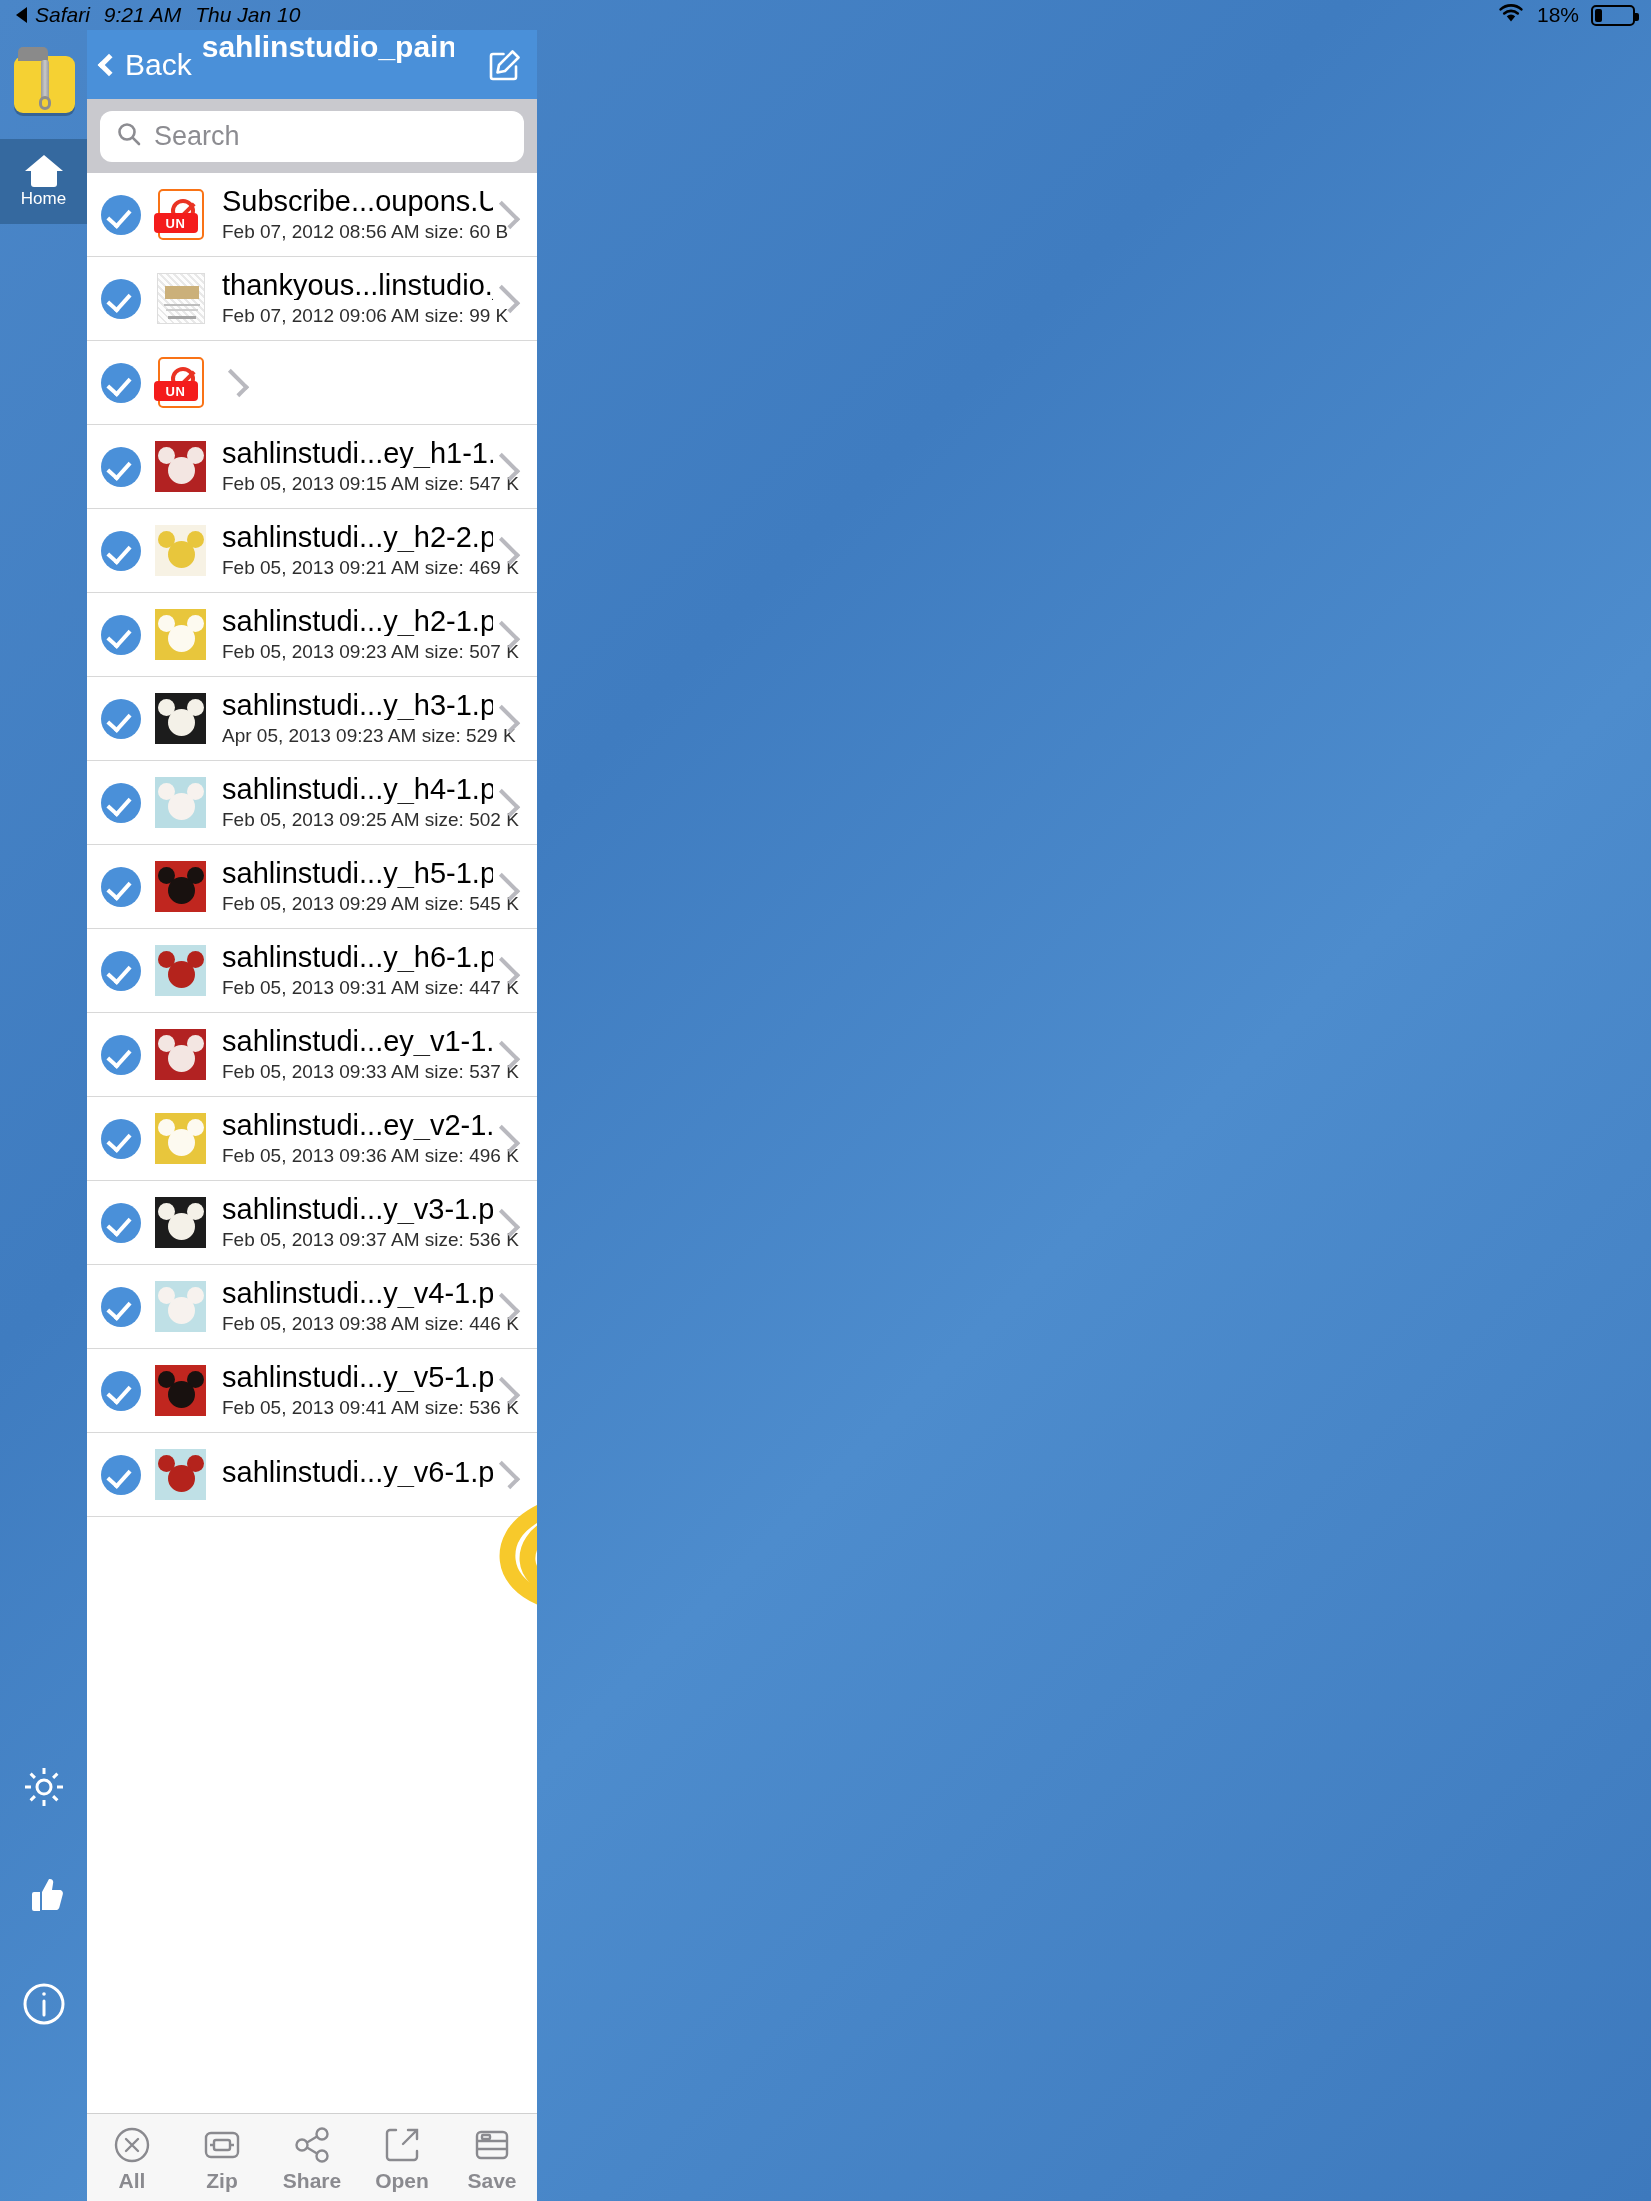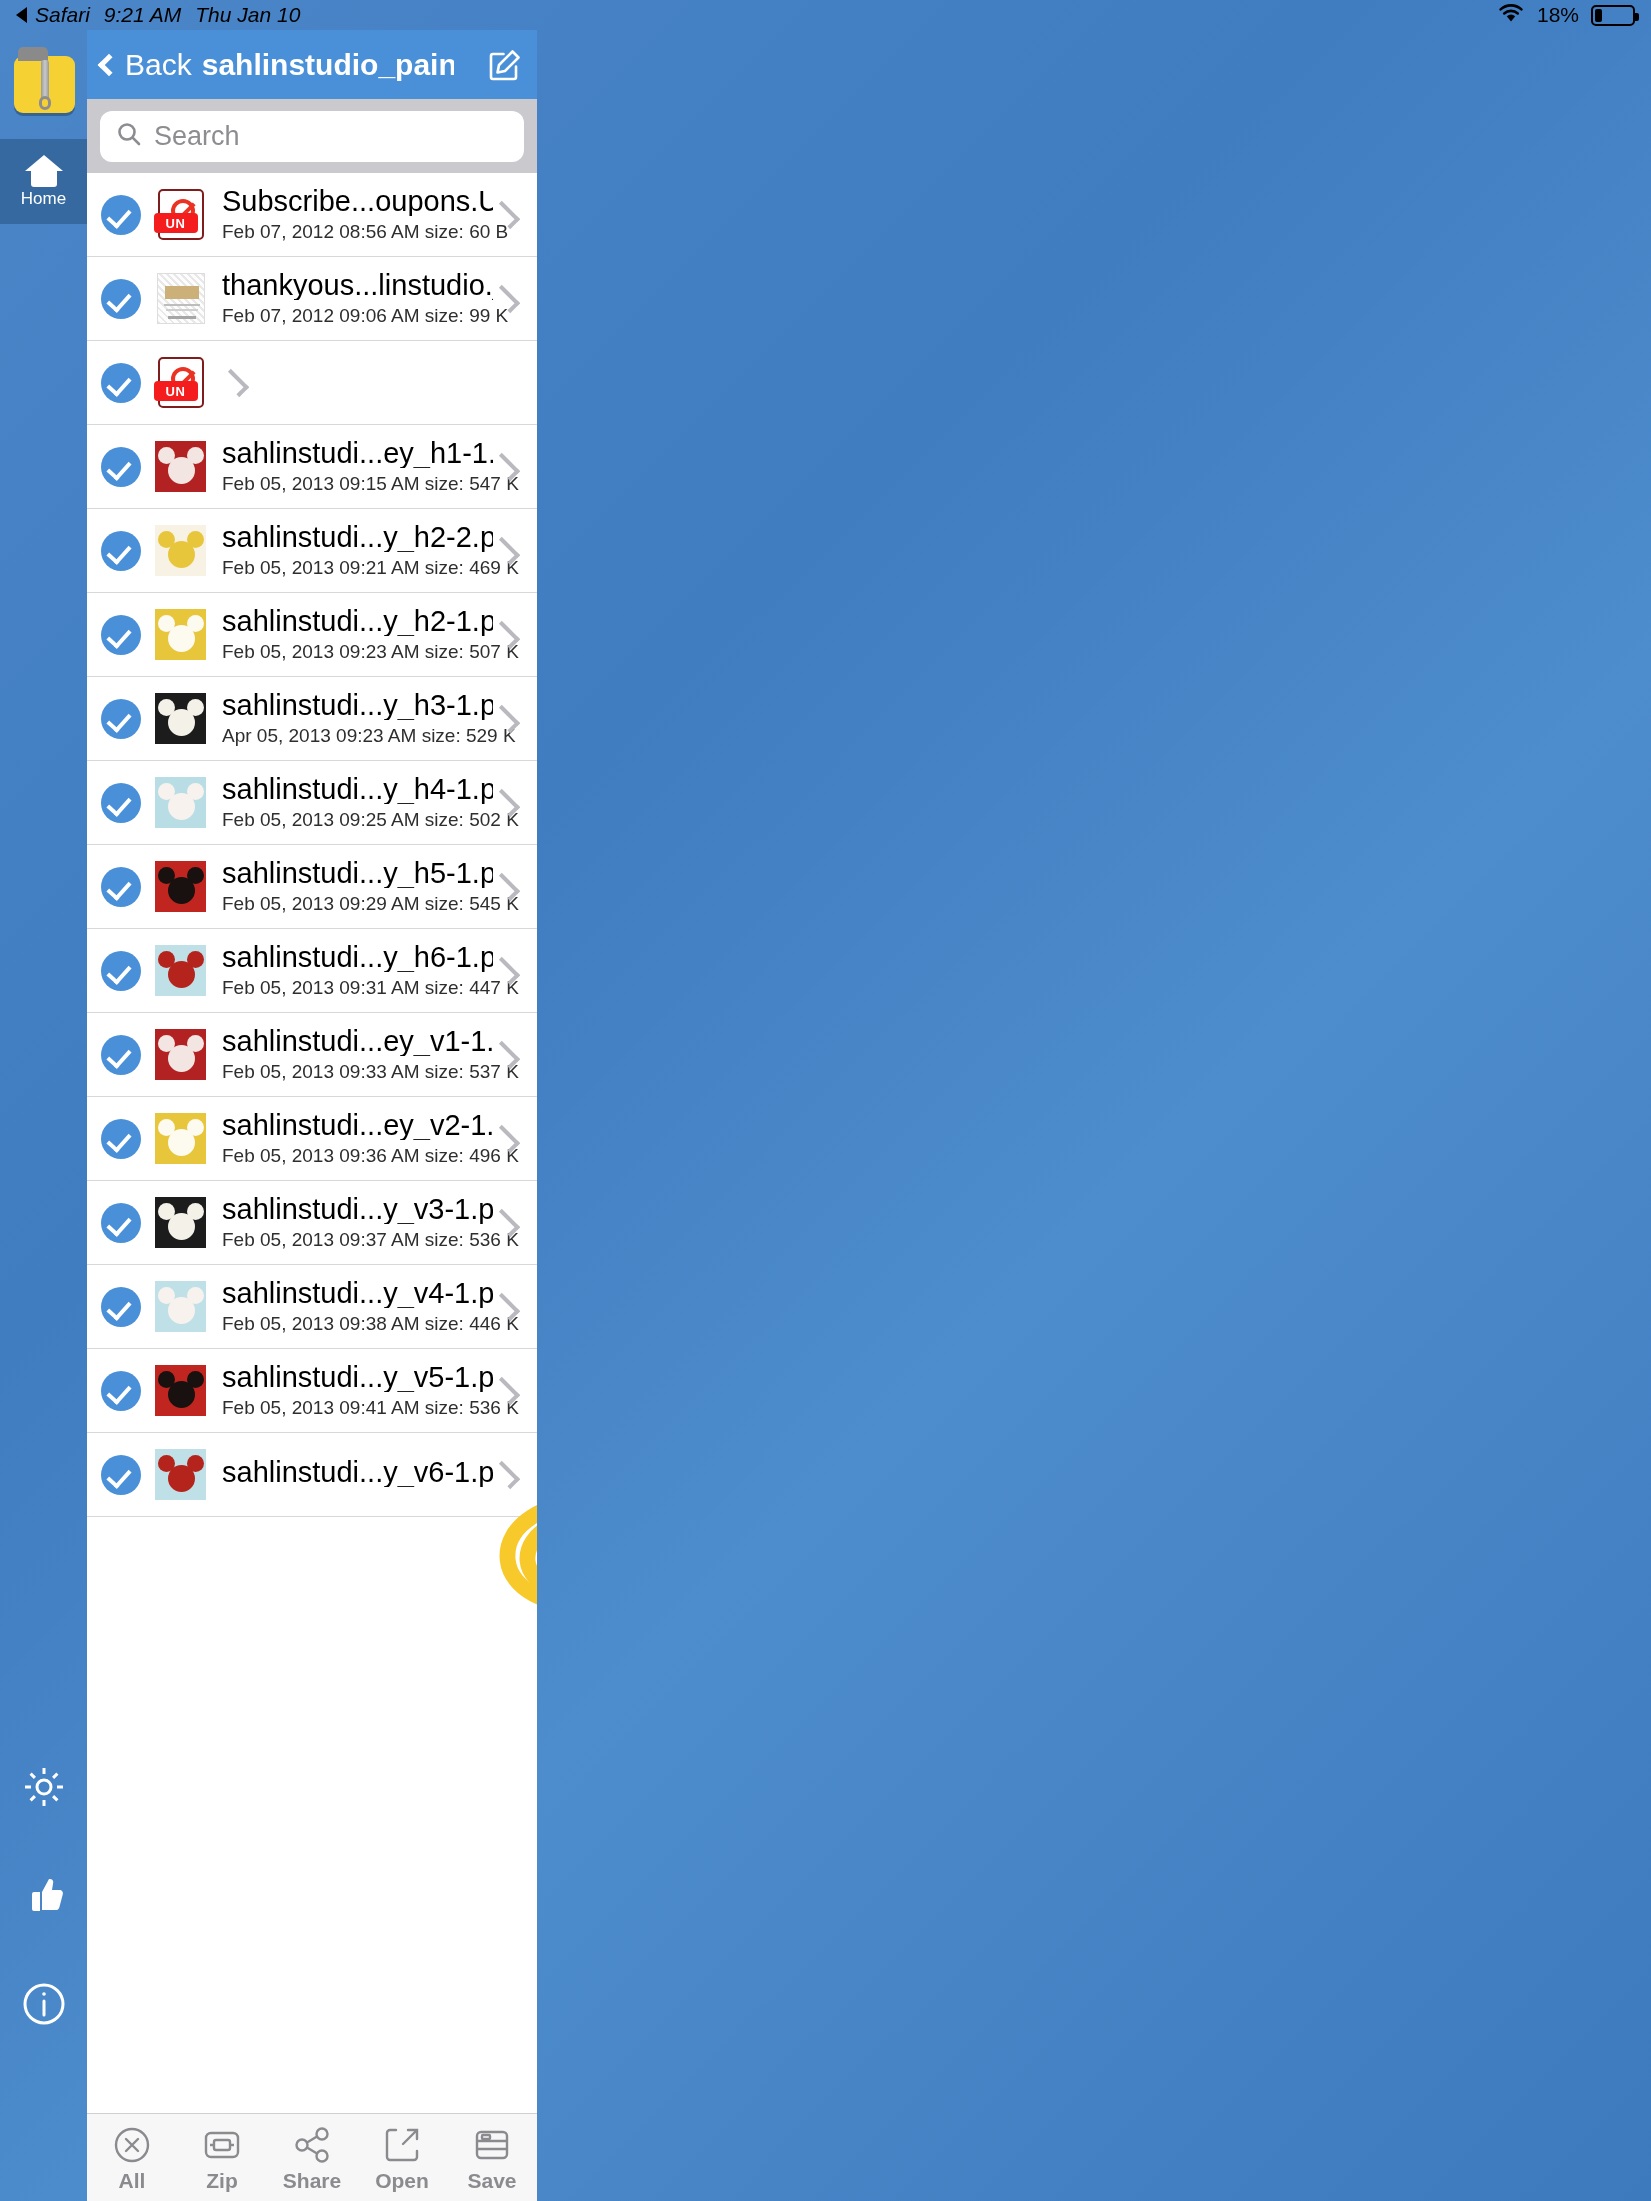--- a/index.html
+++ b/index.html
@@ -71,21 +71,21 @@
     position:absolute;left:20px;width:48px;height:48px;
   }
   .gear{width:48px;height:48px;position:relative;}
   .gear svg, .thumb svg, .info svg{display:block}
   
   #panel{
     position:absolute;left:87px;top:30px;width:450px;height:2172px;
     background:#ffffff;overflow:hidden;
   }
   #navbar{
-    height:69px;background:#4a90d9;display:flex;align-items:center;padding:0 14px;gap:6px;
+    height:69px;background:#4a90d9;display:flex;padding:0 14px;gap:6px;
     position:relative;
   }
   #back{
     display:flex;align-items:center;gap:6px;color:#fff;font-size:30px;cursor:pointer;
   }
   .chev-left{
     width:16px;height:16px;border-left:5px solid #fff;border-bottom:5px solid #fff;
     transform:rotate(45deg); margin-right:2px;
   }
   #navtitle{
@@ -124,21 +124,21 @@
   }
   .thumbwrap{
     width:51px;height:51px;flex:0 0 51px;margin-right:16px;display:flex;align-items:center;justify-content:center;
   }
   .thumb-img{width:51px;height:51px;position:relative;overflow:hidden;}
   .mickey{width:51px;height:51px;position:relative;}
   .mickey .head{position:absolute;left:13px;top:16px;width:27px;height:27px;border-radius:50%;}
   .mickey .earL{position:absolute;left:3px;top:6px;width:17px;height:17px;border-radius:50%;}
   .mickey .earR{position:absolute;left:32px;top:6px;width:17px;height:17px;border-radius:50%;}
   .doc-ico{
-    width:46px;height:51px;background:#fff;border:2px solid #7f1d1d;border-radius:5px;position:relative;
+    width:46px;height:51px;background:#fff;border:2px solid #f97316;border-radius:5px;position:relative;
   }
   .doc-ico .ban{
     position:absolute;left:11px;top:8px;width:24px;height:24px;border:4px solid #ea3323;border-radius:50%;
   }
   .doc-ico .ban::after{
     content:"";position:absolute;left:-3px;top:8px;width:26px;height:4px;background:#ea3323;transform:rotate(-45deg);
   }
   .doc-ico .un{
     position:absolute;left:-6px;bottom:5px;width:44px;height:20px;background:#f41c1c;border-radius:4px;
     color:#fff;font-size:13px;font-weight:700;display:flex;align-items:center;justify-content:center;letter-spacing:0.5px;

